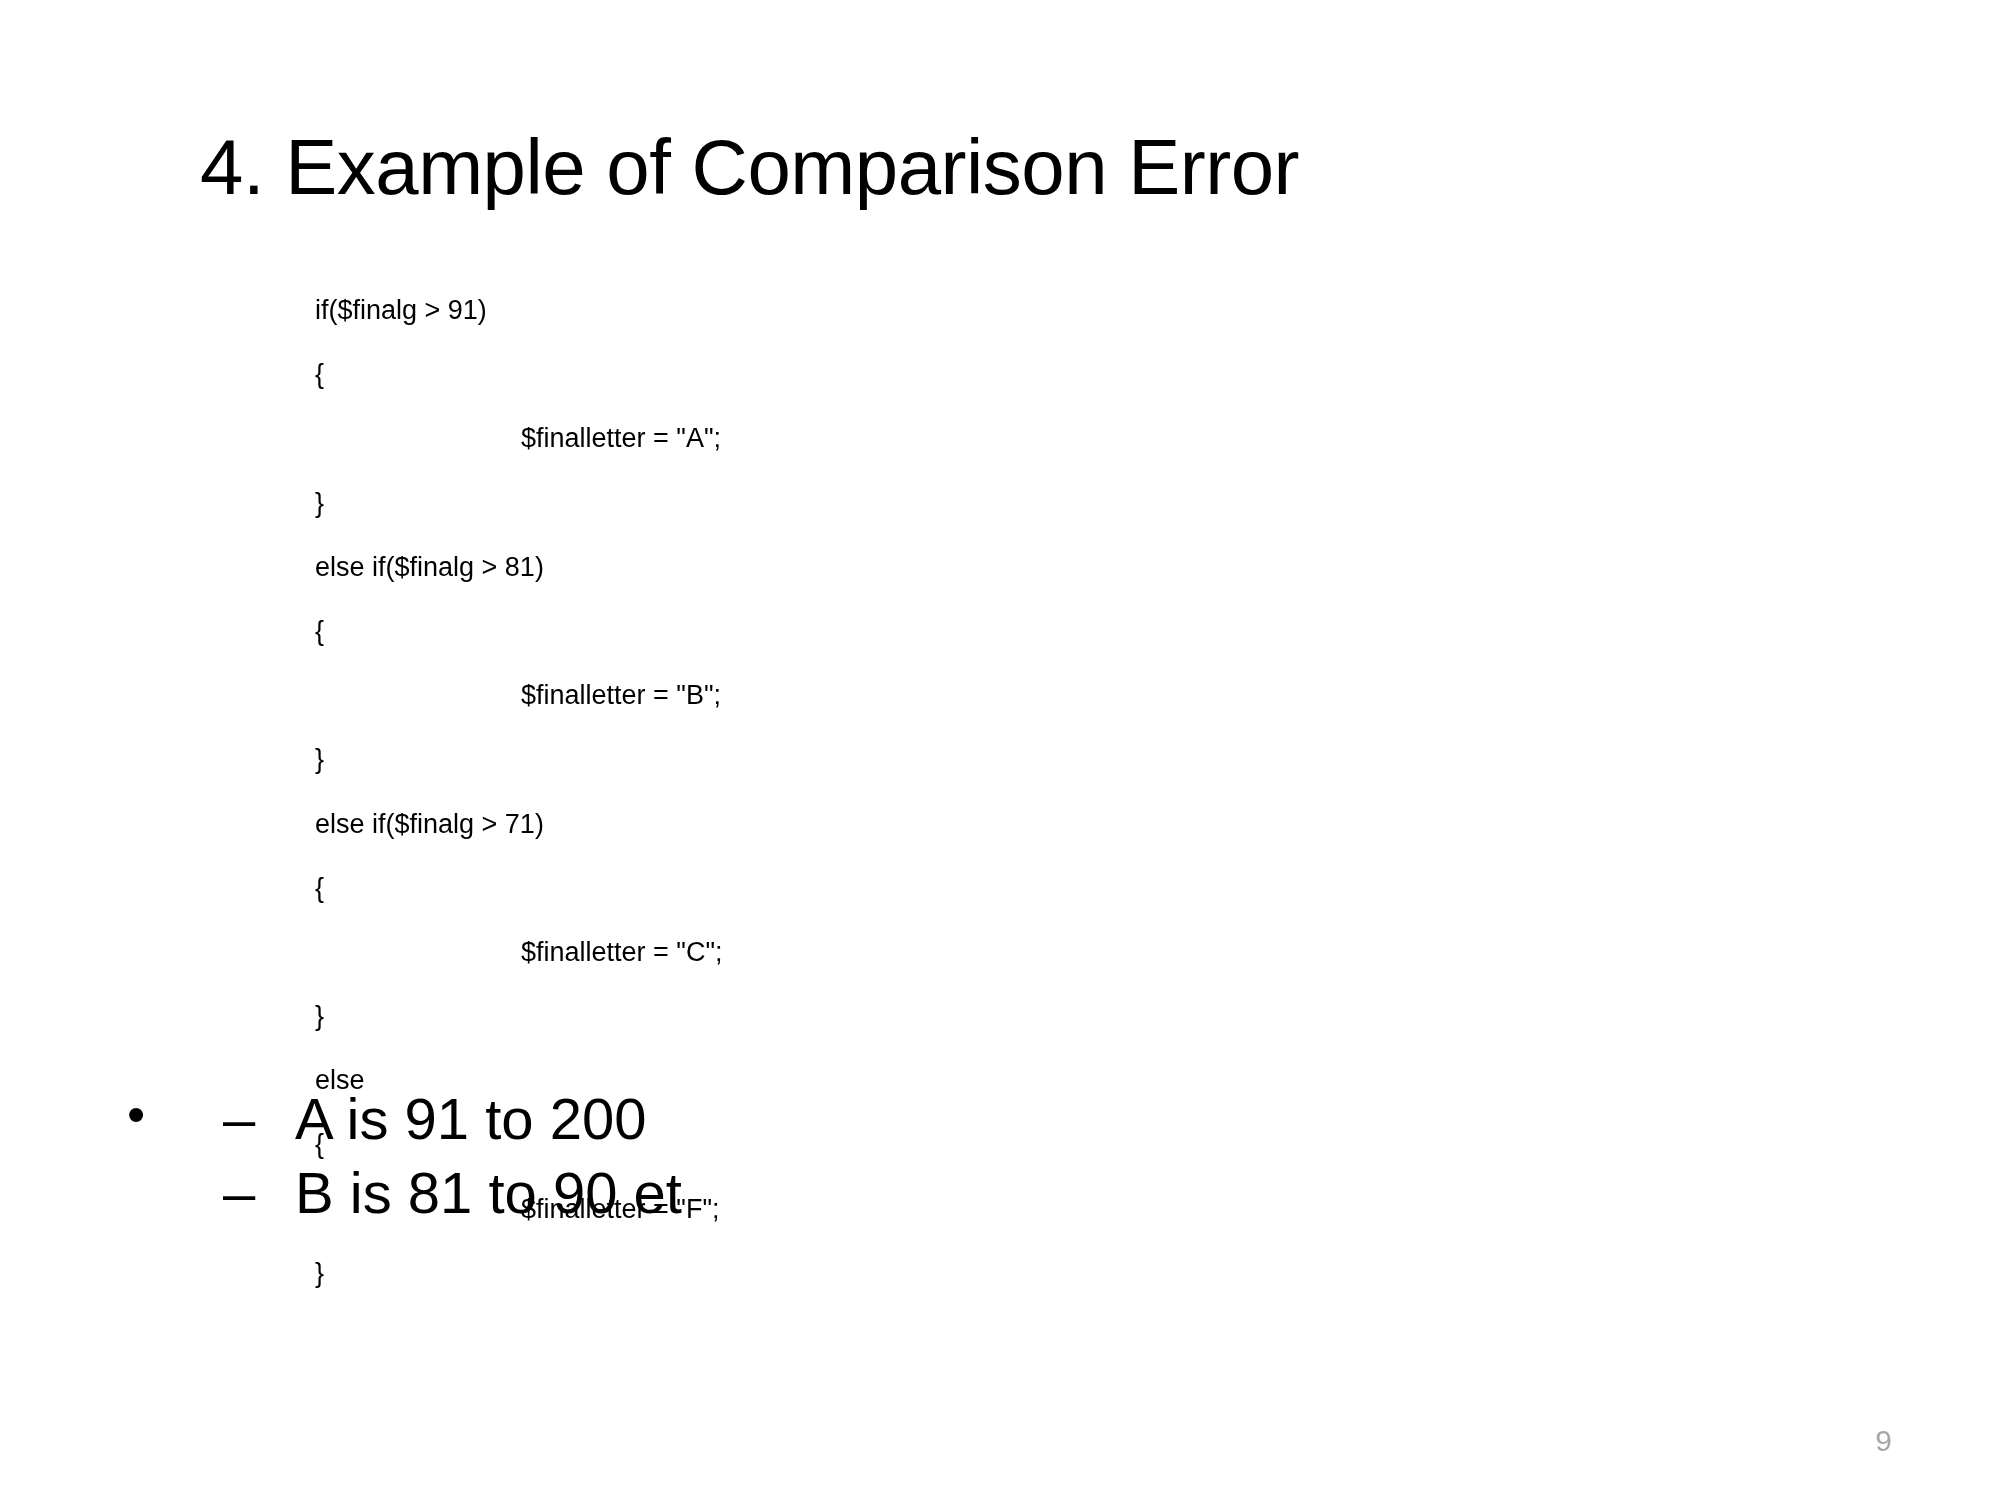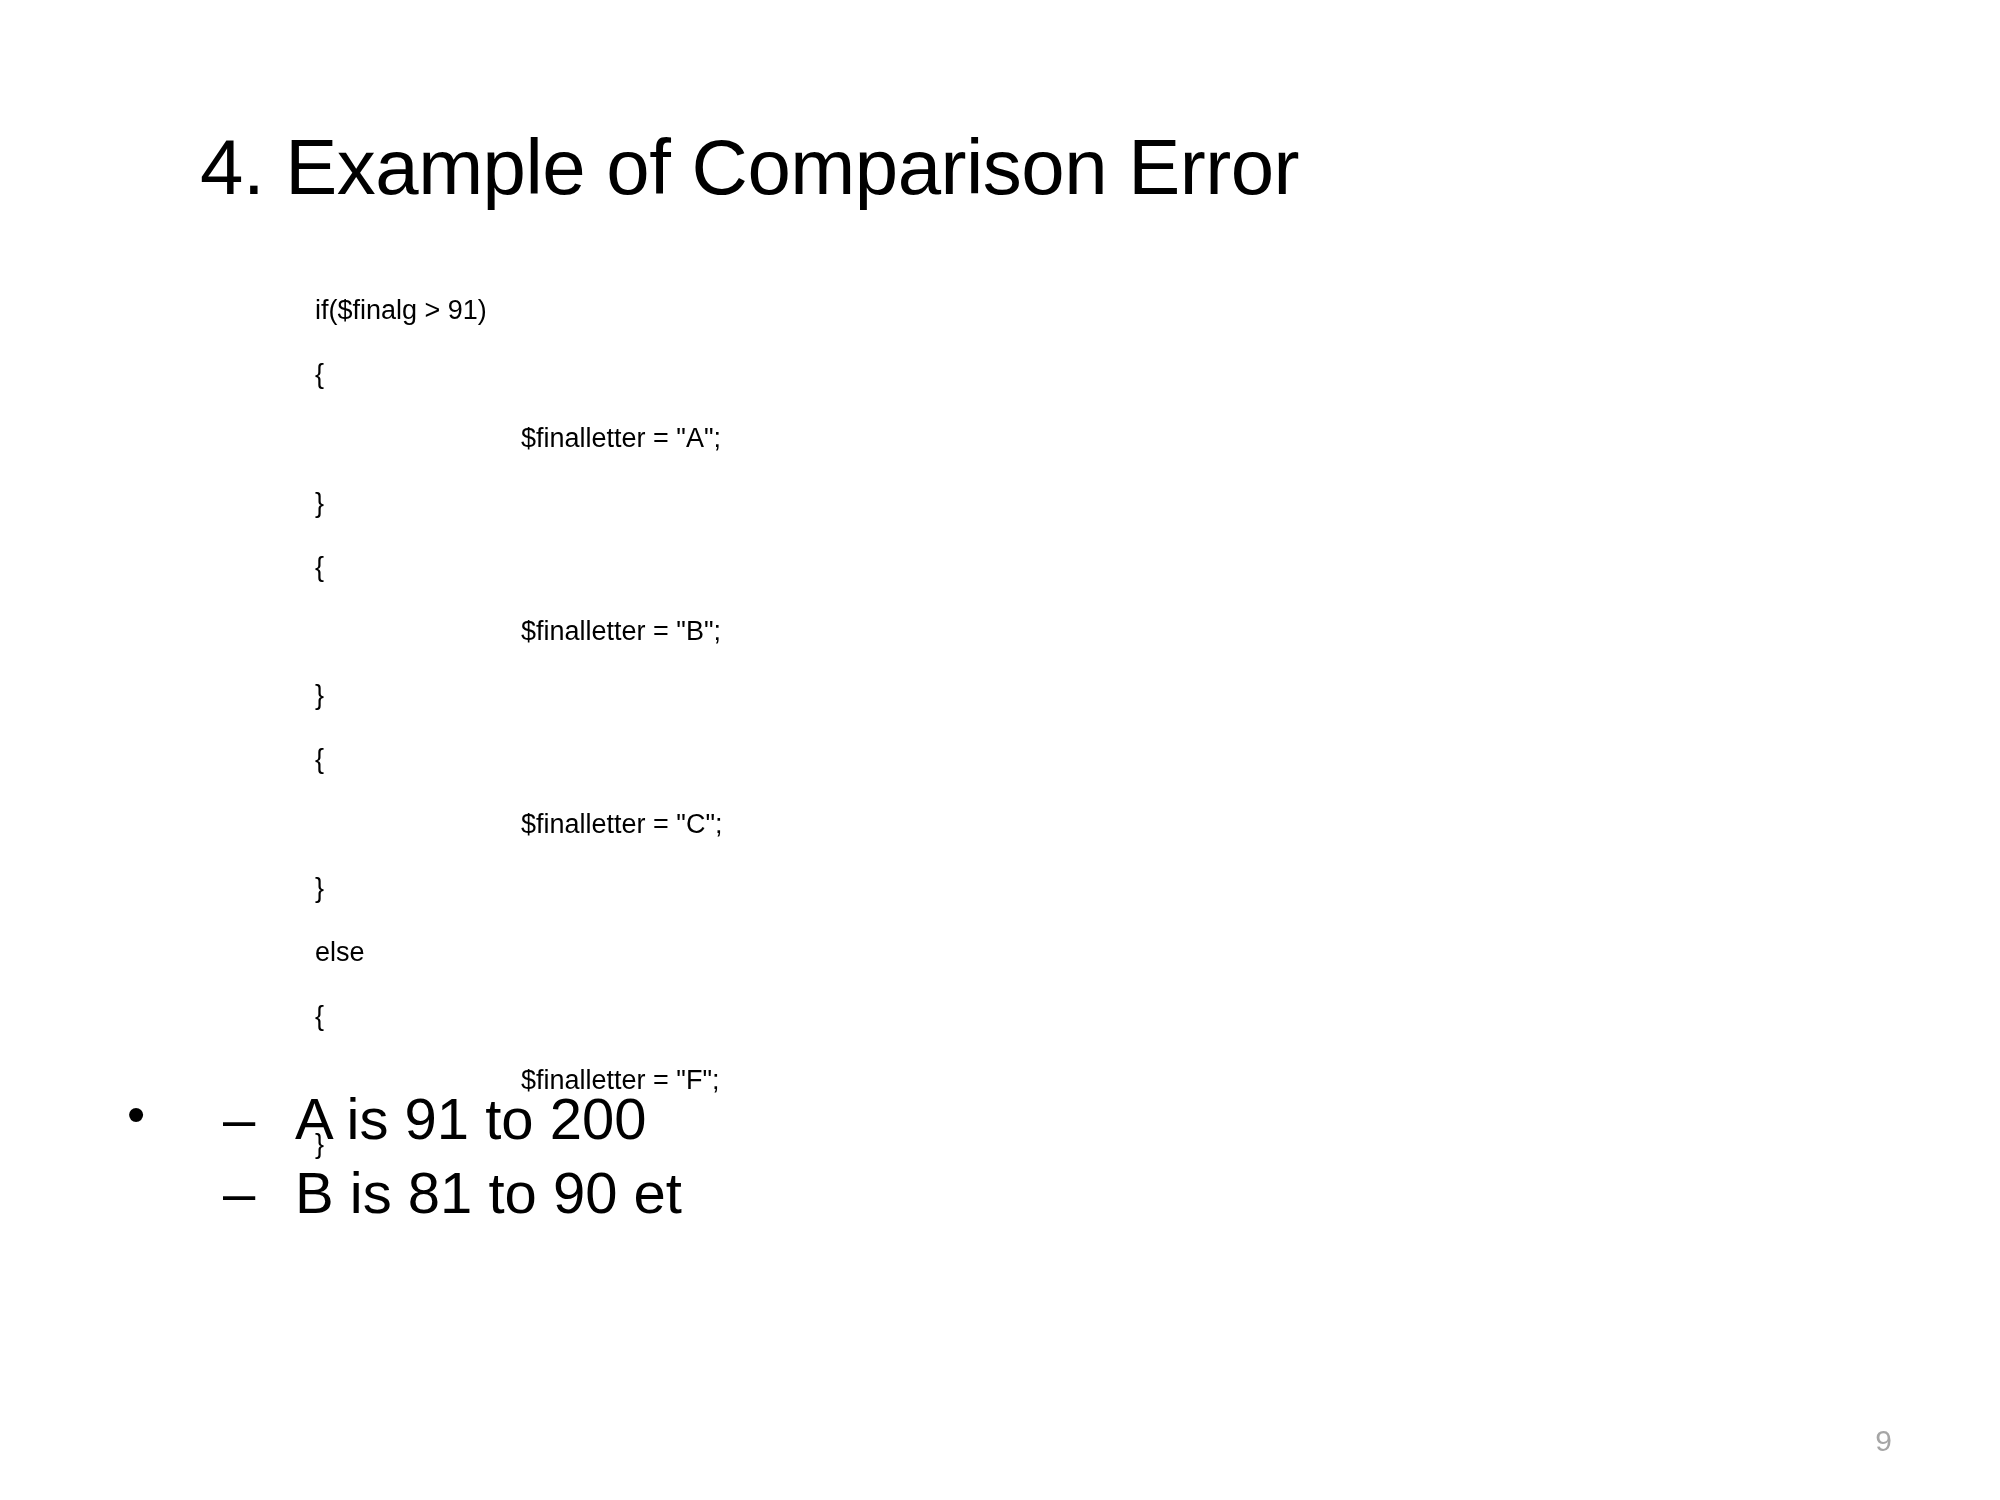--- a/index.html
+++ b/index.html
@@ -101,23 +101,25 @@
 
 <div class="slide">
 
   <div class="slide-title">4. Example of Comparison Error</div>
 
   <div class="code-block">
     <div class="code-line">if($finalg &gt; 91)</div>
     <div class="code-line">{</div>
     <div class="code-line indent">$finalletter = "A";</div>
     <div class="code-line">}</div>
+    <div class="code-line">else if($finalg &gt; 81)</div>
     <div class="code-line">{</div>
     <div class="code-line indent">$finalletter = "B";</div>
     <div class="code-line">}</div>
+    <div class="code-line">else if($finalg &gt; 71)</div>
     <div class="code-line">{</div>
     <div class="code-line indent">$finalletter = "C";</div>
     <div class="code-line">}</div>
     <div class="code-line">else</div>
     <div class="code-line">{</div>
     <div class="code-line indent">$finalletter = "F";</div>
     <div class="code-line">}</div>
   </div>
 
   <div class="bullets">

